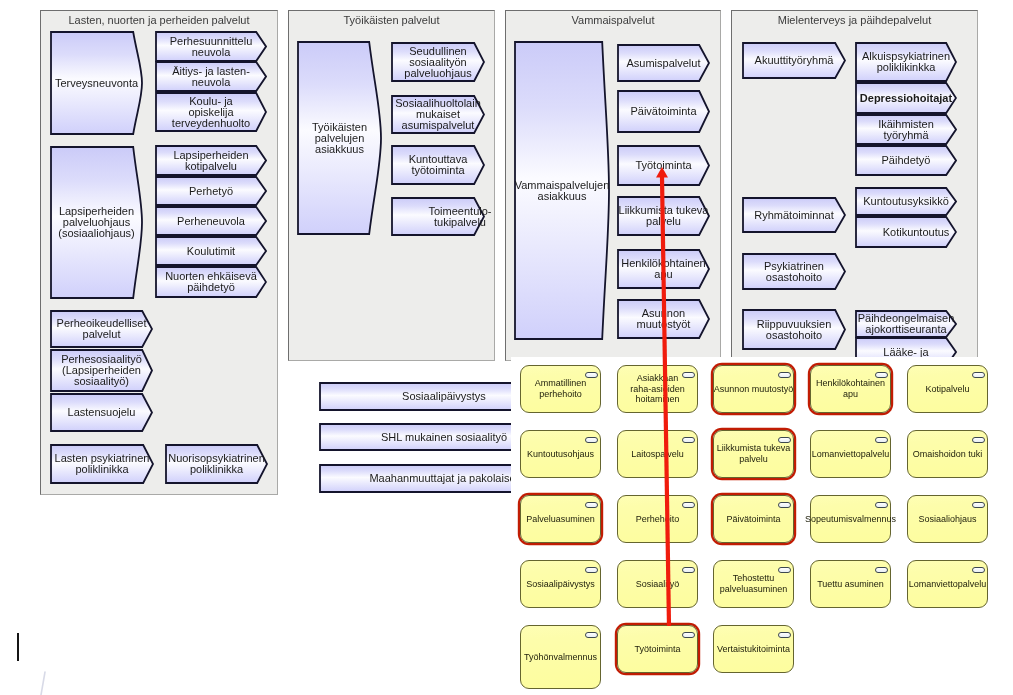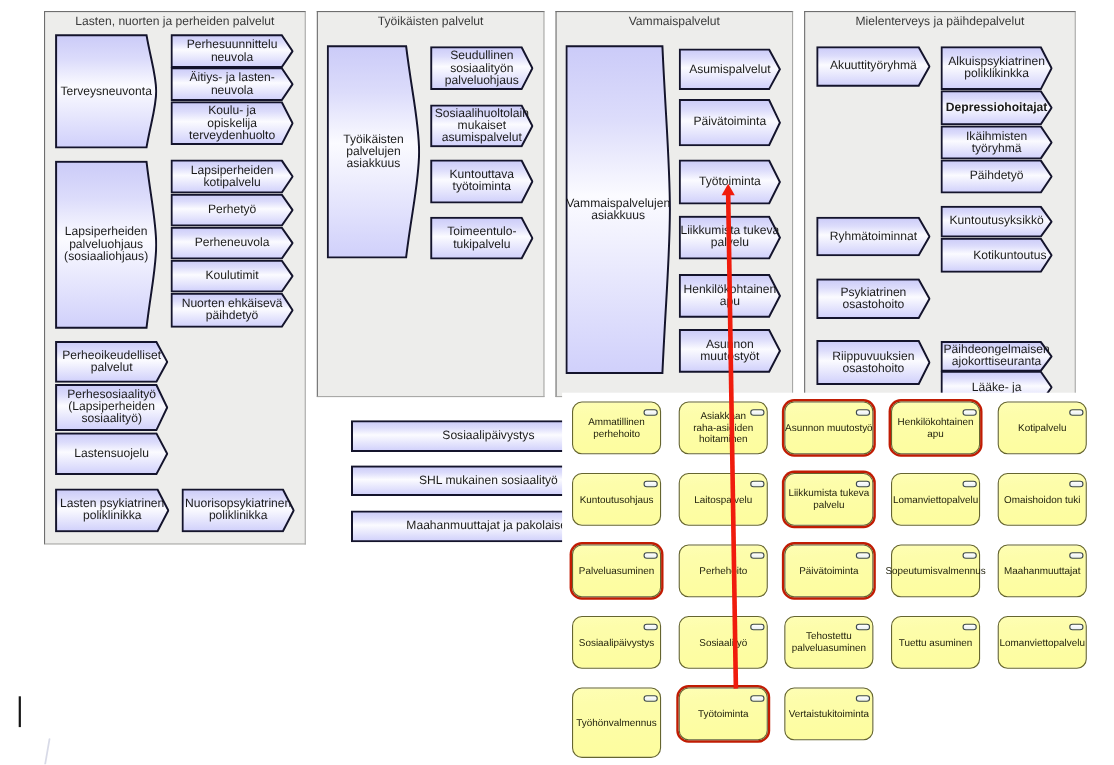--- a/index.html
+++ b/index.html
@@ -366,21 +366,21 @@
           <linearGradient id="gr19" x1="0" y1="0" x2="0" y2="1">
             <stop offset="0%" stop-color="#cbcbf8"></stop>
             <stop offset="22%" stop-color="#dcdcfb"></stop>
             <stop offset="46%" stop-color="#fbfbff"></stop>
             <stop offset="55%" stop-color="#f4f4fe"></stop>
             <stop offset="100%" stop-color="#d0d0fb"></stop>
           </linearGradient>
         </defs>
         <path d="M1,1 L83.2,1 L93,19.5 L83.2,38 L1,38 Z" fill="url(#gr19)" stroke="#14142c" stroke-width="1.8" stroke-linejoin="miter"></path>
       </svg>
-      <div class="plabel" style="left: 0px; width: 94px;">Toimeentulo-
+      <div class="plabel" style="left: 0px; width: 94px; padding-left: 22px;">Toimeentulo-
 tukipalvelu</div>
     </div>
     <div class="pshape" style="left: 514px; top: 41px; width: 96px; height: 299px;">
       <svg width="96" height="299" viewBox="0 0 96 299">
         <defs>
           <linearGradient id="gr20" x1="0" y1="0" x2="0" y2="1">
             <stop offset="0%" stop-color="#cbcbf8"></stop>
             <stop offset="22%" stop-color="#dcdcfb"></stop>
             <stop offset="46%" stop-color="#fbfbff"></stop>
             <stop offset="55%" stop-color="#f4f4fe"></stop>
@@ -628,21 +628,21 @@
           <linearGradient id="gr36" x1="0" y1="0" x2="0" y2="1">
             <stop offset="0%" stop-color="#cbcbf8"></stop>
             <stop offset="22%" stop-color="#dcdcfb"></stop>
             <stop offset="46%" stop-color="#fbfbff"></stop>
             <stop offset="55%" stop-color="#f4f4fe"></stop>
             <stop offset="100%" stop-color="#d0d0fb"></stop>
           </linearGradient>
         </defs>
         <path d="M1,1 L91.2,1 L101,16 L91.2,31 L1,31 Z" fill="url(#gr36)" stroke="#14142c" stroke-width="1.8" stroke-linejoin="miter"></path>
       </svg>
-      <div class="plabel" style="left: 12px; width: 102px;">Kotikuntoutus</div>
+      <div class="plabel" style="left: 0px; width: 102px; padding-left: 10px;">Kotikuntoutus</div>
     </div>
     <div class="pshape" style="left: 855px; top: 310px; width: 102px; height: 28px;">
       <svg width="102" height="28" viewBox="0 0 102 28">
         <defs>
           <linearGradient id="gr37" x1="0" y1="0" x2="0" y2="1">
             <stop offset="0%" stop-color="#cbcbf8"></stop>
             <stop offset="22%" stop-color="#dcdcfb"></stop>
             <stop offset="46%" stop-color="#fbfbff"></stop>
             <stop offset="55%" stop-color="#f4f4fe"></stop>
             <stop offset="100%" stop-color="#d0d0fb"></stop>
@@ -785,21 +785,21 @@
       <div class="ylabel">Päivätoiminta</div>
     </div>
     <div class="ybox" style="left: 810px; top: 495px; width: 81px; height: 48px;">
       <div class="ybg"></div>
       <div class="note"></div>
       <div class="ylabel">Sopeutumisvalmennus</div>
     </div>
     <div class="ybox" style="left: 907px; top: 495px; width: 81px; height: 48px;">
       <div class="ybg"></div>
       <div class="note"></div>
-      <div class="ylabel">Maahanmuuttajat</div>
+      <div class="ylabel">Sosiaaliohjaus</div>
     </div>
     <div class="ybox" style="left: 520px; top: 560px; width: 81px; height: 48px;">
       <div class="ybg"></div>
       <div class="note"></div>
       <div class="ylabel">Sosiaalipäivystys</div>
     </div>
     <div class="ybox" style="left: 617px; top: 560px; width: 81px; height: 48px;">
       <div class="ybg"></div>
       <div class="note"></div>
       <div class="ylabel">Sosiaalityö</div>

